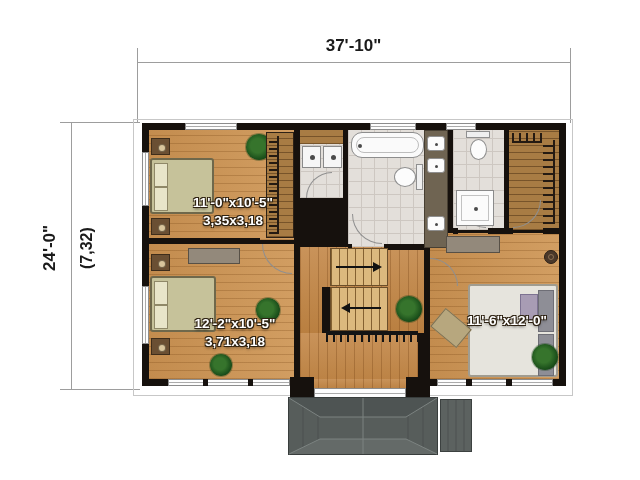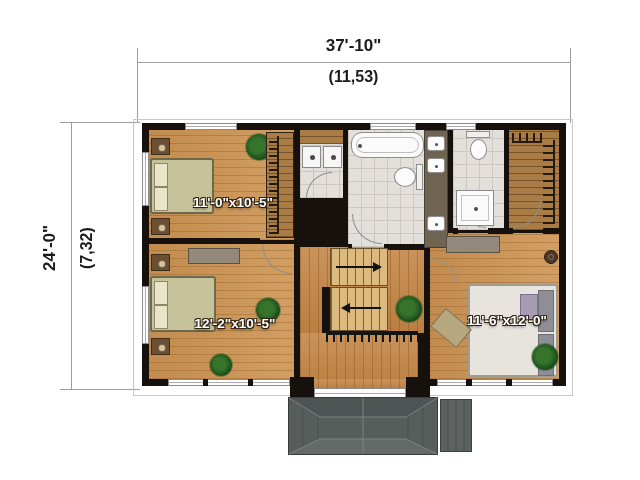--- a/index.html
+++ b/index.html
@@ -66,21 +66,20 @@
   .rtable{background:#4a382a;border:1px solid #2c2016;border-radius:50%;}
   .rtable::after{content:"";position:absolute;left:3px;top:3px;right:3px;bottom:3px;border:1px solid #8a6f52;border-radius:50%;}
 </style>
 </head>
 <body>
 
 <div id="canvas">
 
   <div class="abs dimtext" style="left:137px;top:36px;width:433px;height:20px;font-size:17px;">37'-10"</div>
   <div class="abs annline" style="left:137px;top:62px;width:433px;height:1px;"></div>
-  <div class="abs dimtext" style="left:137px;top:68px;width:433px;height:20px;font-size:16px;">(11,53)</div>
   <div class="abs annline" style="left:137px;top:48px;width:1px;height:75px;"></div>
   <div class="abs annline" style="left:570px;top:48px;width:1px;height:75px;"></div>
 
   <div class="abs dimtext vtext" style="left:40px;top:188px;width:22px;height:120px;font-size:17px;">24'-0"</div>
   <div class="abs annline" style="left:71px;top:122px;width:1px;height:268px;"></div>
   <div class="abs dimtext vtext" style="left:78px;top:188px;width:22px;height:120px;font-size:16px;">(7,32)</div>
   <div class="abs annline" style="left:60px;top:122px;width:80px;height:1px;"></div>
   <div class="abs annline" style="left:60px;top:389px;width:80px;height:1px;"></div>
 
   <div class="abs eaves" style="left:133px;top:119px;width:440px;height:277px;"></div>
@@ -245,21 +244,23 @@
     <rect x="152.5" y="2.5" width="31" height="52" fill="#5c6260" stroke="#3c4140"></rect>
     <g stroke="#4c5150" stroke-width="1">
       <line x1="160" y1="3" x2="160" y2="54"></line>
         <line x1="168" y1="3" x2="168" y2="54"></line>
         <line x1="176" y1="3" x2="176" y2="54"></line>
     </g>
   </svg>
 
   <div class="abs room-label" style="left:158px;top:194px;width:150px;">
     <span style="display:block">11'-0"x10'-5"</span>
+    <span style="display:block">3,35x3,18</span>
   </div>
   <div class="abs room-label" style="left:155px;top:315px;width:160px;">
     <span style="display:block">12'-2"x10'-5"</span>
+    <span style="display:block">3,71x3,18</span>
   </div>
   <div class="abs room-label" style="left:432px;top:312px;width:150px;">
     <span style="display:block">11'-6"x12'-0"</span>
   </div>
 
 </div>
 
 </body></html>

